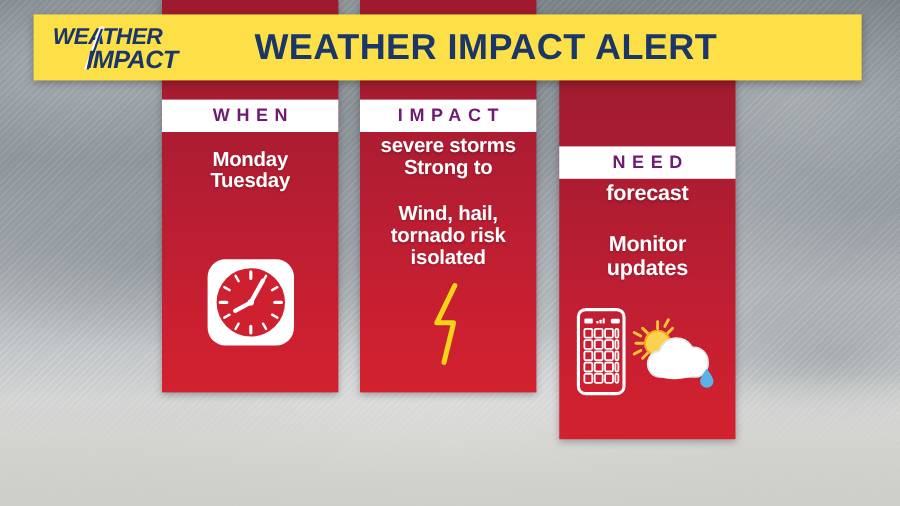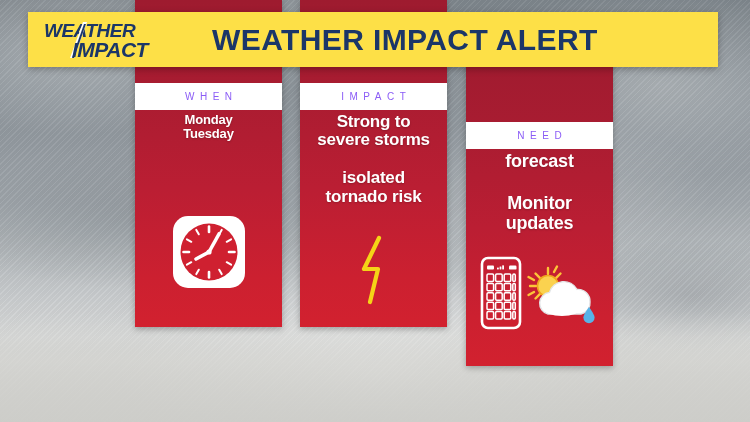--- a/index.html
+++ b/index.html
@@ -84,44 +84,44 @@
     left: 0;
     right: 0;
     top: 83px;
     height: 27px;
     background: #ffffff;
     display: flex;
     align-items: center;
     justify-content: center;
   }
   .col-head-label {
-    color: #8b5cf6;
-    font-size: 10px;
-    font-weight: normal;
+    color: #701a75;
+    font-size: 15px;
+    font-weight: bold;
     letter-spacing: 5.5px;
     text-indent: 5.5px;
     line-height: 1;
   }
 
   .col-body {
     position: absolute;
     left: 4px;
     right: 4px;
     top: 113px;
     bottom: 6px;
   }
   .col-text {
     color: #ffffff;
     font-weight: bold;
     text-align: center;
     line-height: 1.07;
     letter-spacing: -0.2px;
     text-shadow: 0 1px 2px rgba(0,0,0,0.22);
   }
-  .t-when   { font-size: 13px; margin-top: 0; }
+  .t-when   { font-size: 17px; margin-top: 11px; }
   .t-impact { font-size: 17px; }
   .t-impact.second { margin-top: 20px; }
   .t-need   { font-size: 18px; }
   .t-need.second { margin-top: 23px; }
 
   .icon-row {
     position: absolute;
     left: 0; right: 0;
     display: flex;
     align-items: center;
@@ -204,26 +204,27 @@
       </div>
     </div>
   </div>
 
   <div class="col" id="col-impact">
     <div class="col-head">
       <span class="col-head-label">IMPACT</span>
     </div>
     <div class="col-body">
       <div class="col-text t-impact">
+        <div>severe storms</div>
         <div>Strong to</div>
-        <div>severe storms</div>
       </div>
       <div class="col-text t-impact second">
+        <div>Wind, hail,</div>
+        <div>tornado risk</div>
         <div>isolated</div>
-        <div>tornado risk</div>
       </div>
       <div class="icon-row" style="top:122px;">
 
         <svg width="46" height="72" viewBox="0 0 46 72">
           <polyline points="28,3 13,34 27,34 19,67" fill="none" stroke="#f5d417" stroke-width="4.2" stroke-linejoin="round" stroke-linecap="round"></polyline>
         </svg>
       </div>
     </div>
   </div>
 

